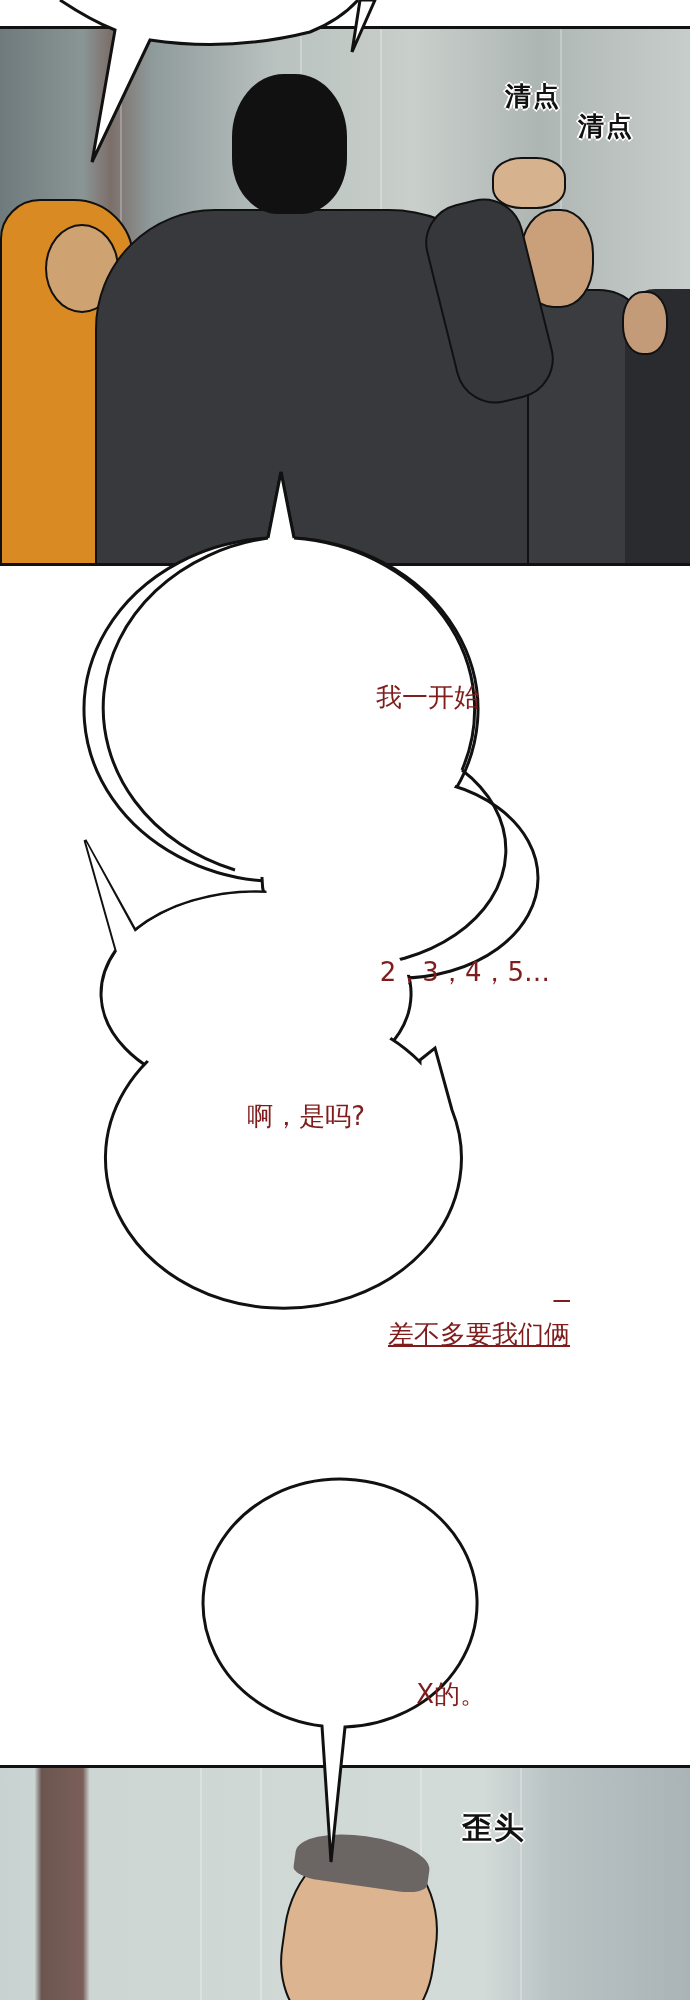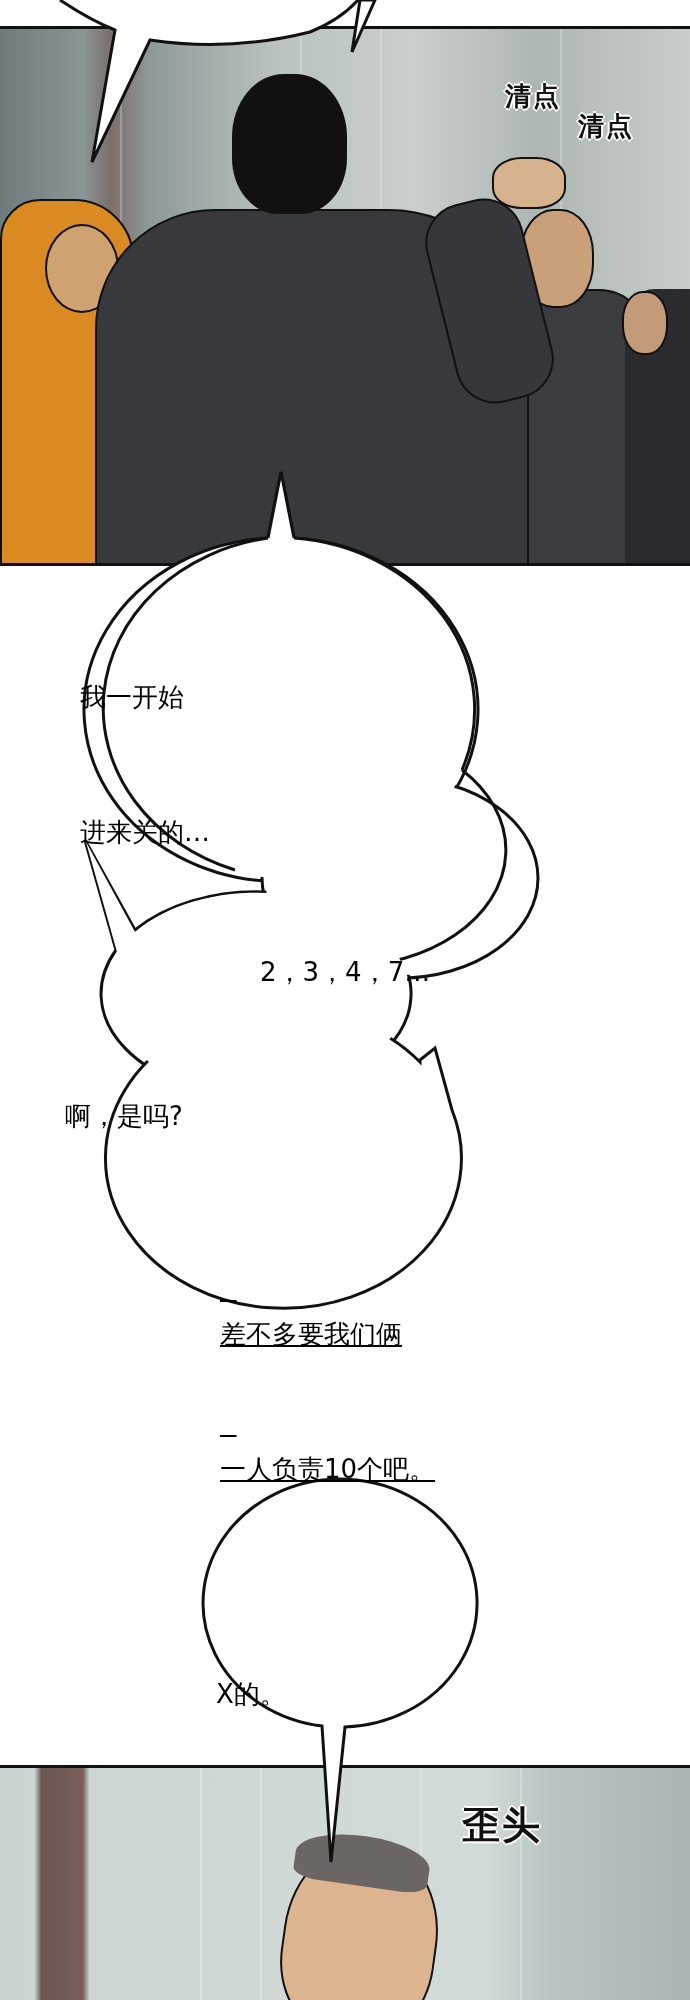--- a/index.html
+++ b/index.html
@@ -4,21 +4,21 @@
 <style>
   html,body{margin:0;padding:0;background:#ffffff;}
   body{width:690px;height:2000px;position:relative;overflow:hidden;font-family:"DejaVu Sans","Liberation Sans",sans-serif;}
   .panel{position:absolute;left:0;width:690px;overflow:hidden;border-top:3px solid #111;border-bottom:3px solid #111;box-sizing:border-box;}
   #panel1{top:26px;height:540px;background:linear-gradient(90deg,#6f7a7c 0%,#8a9596 12%,#7c6f6a 16%,#8f9a9b 22%,#b9c2bf 40%,#c9cfcb 60%,#aeb6b4 78%,#c7cdca 100%);}
   #panel2{top:1765px;height:260px;background:linear-gradient(90deg,#c8d2d1 0%,#cbd5d3 5%,#6b5650 6%,#7a5f58 12%,#cdd6d3 13%,#d3dbd8 70%,#b9c3c4 80%,#aab4b7 100%);border-bottom:none;}
   .stripe{position:absolute;top:0;bottom:0;width:2px;background:rgba(255,255,255,0.25);}
   .fig{position:absolute;}
   .sfx{position:absolute;font-family:"DejaVu Sans",sans-serif;font-size:26px;font-weight:bold;color:#111;text-shadow:2px 0 #fff,-2px 0 #fff,0 2px #fff,0 -2px #fff;letter-spacing:2px;}
   svg.bubbles{position:absolute;left:0;top:0;width:690px;height:2000px;pointer-events:none;}
-  .btext{position:absolute;text-align:left;color:#000000;font-family:"DejaVu Sans",sans-serif;font-size:26px;line-height:45px;white-space:pre;}
+  .btext{position:absolute;text-align:right;color:#7f1d1d;font-family:"DejaVu Sans",sans-serif;font-size:26px;line-height:45px;white-space:pre;}
 </style>
 </head>
 <body>
 
 <div id="panel1" class="panel">
   <div class="stripe" style="left:120px"></div>
   <div class="stripe" style="left:300px"></div>
   <div class="stripe" style="left:380px"></div>
   <div class="stripe" style="left:560px"></div>
 
@@ -38,21 +38,21 @@
   <div class="sfx" style="left:578px;top:80px;">清点</div>
 </div>
 
 <div id="panel2" class="panel">
   <div class="stripe" style="left:200px"></div>
   <div class="stripe" style="left:260px"></div>
   <div class="stripe" style="left:420px"></div>
   <div class="stripe" style="left:520px"></div>
   <div class="fig" style="left:283px;top:75px;width:150px;height:190px;background:#dcb48f;border-radius:48% 48% 40% 40%;border:2px solid #111;transform:rotate(8deg);"></div>
   <div class="fig" style="left:295px;top:68px;width:135px;height:50px;background:#6b6663;border-radius:50% 50% 20% 20%;transform:rotate(8deg);"></div>
-  <div class="sfx" style="left:462px;top:32px;font-size:38px;">歪头</div>
+  <div class="sfx" style="left:462px;top:40px;font-size:30px;">歪头</div>
 </div>
 
 <svg class="bubbles" viewBox="0 0 690 2000">
   <g fill="#fff" stroke="#111" stroke-width="3" stroke-linejoin="miter">
 
     <path d="M 60 0 Q 180 60 310 0 Z" stroke="none"></path>
     <path d="M 60 0 Q 90 20 115 30 L 92 162 L 150 40 Q 230 52 310 32 Q 340 20 358 0" fill="#fff"></path>
     <path d="M 360 0 L 352 52 L 375 0 Z"></path>
 
     <path d="M 268 538 L 281 472 L 294 538 A 197 172 0 1 1 268 538 Z"></path>
@@ -77,27 +77,25 @@
     <path d="M 462 770 A 138 100 0 1 1 228 930"></path>
     <path d="M 268 538 A 197 172 0 0 0 235 870"></path>
   </g>
   <g fill="#fff">
     <path d="M 135 932 L 86 842 L 117 952 A 152 99 0 1 0 135 932 Z"></path>
   </g>
 </svg>
 
 <div class="btext" style="left:80px;top:585px;width:400px;">
   <div>我一开始</div>
-  <div>进来关的…</div>
 </div>
 <div class="btext" style="left:260px;top:860px;width:290px;">
-  <div>2，3，4，7…</div>
+  <div>2，3，4，5…</div>
 </div>
 <div class="btext" style="left:65px;top:1004px;width:300px;">
   <div>啊，是吗?</div>
 </div>
 <div class="btext" style="left:220px;top:1222px;width:350px;text-decoration:underline;">
   <div>差不多要我们俩</div>
-  <div>一人负责10个吧。</div>
 </div>
 <div class="btext" style="left:216px;top:1582px;width:270px;">
   <div>X的。</div>
 </div>
 
 </body></html>

